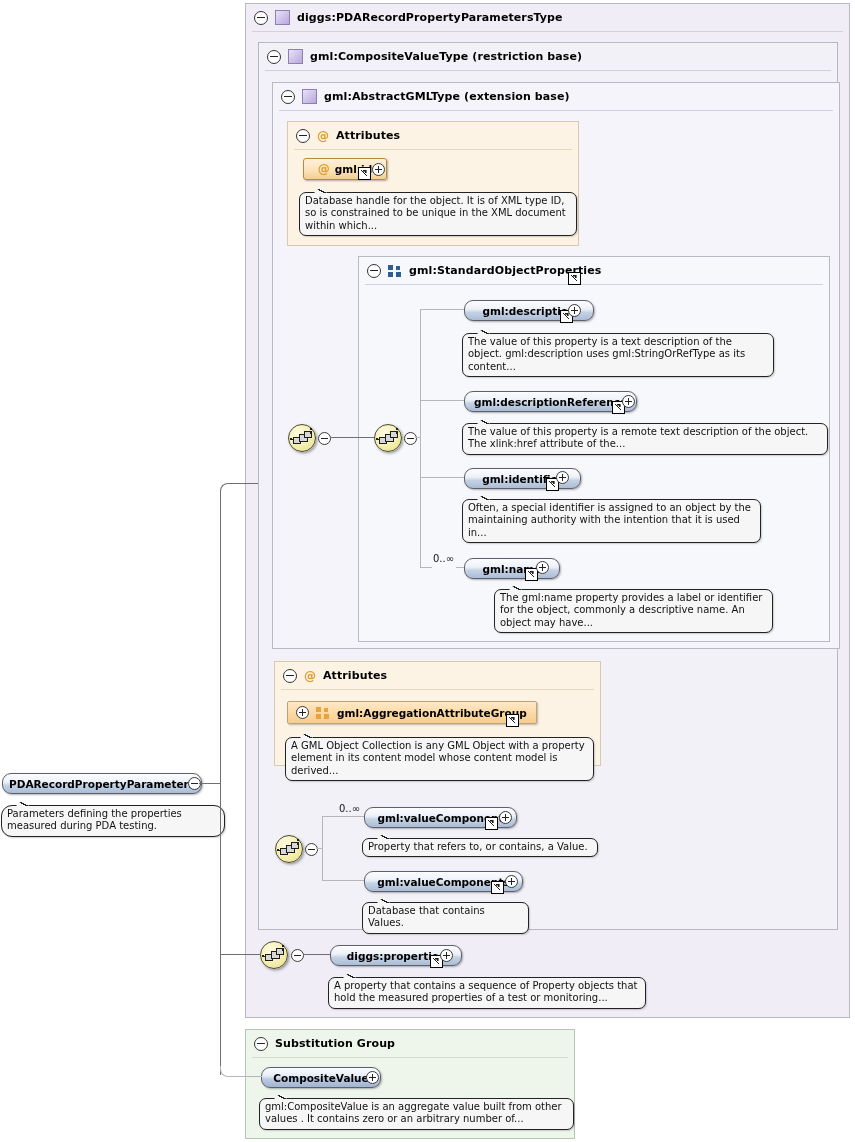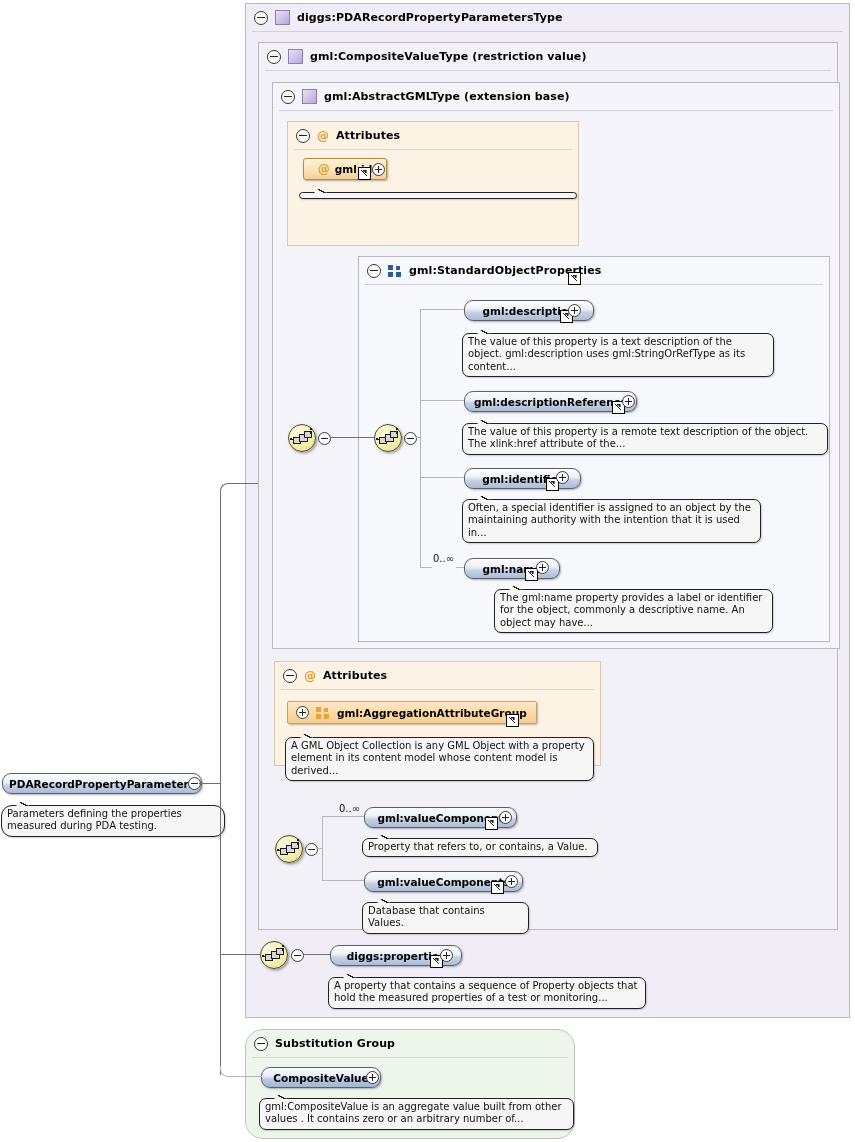--- a/index.html
+++ b/index.html
@@ -126,21 +126,21 @@
     <span class="gl-type"></span>
     <span class="ttl">diggs:PDARecordPropertyParametersType</span>
   </div>
   <div class="panel-rule"></div>
 </div>
 
 <div class="panel panel-mid" style="left:258px;top:42px;width:580px;height:888px;">
   <div class="panel-hd">
     <span class="tog"></span>
     <span class="gl-type"></span>
-    <span class="ttl">gml:CompositeValueType (restriction value)</span>
+    <span class="ttl">gml:CompositeValueType (restriction base)</span>
   </div>
   <div class="panel-rule"></div>
 </div>
 
 <div class="panel panel-inner" style="left:272px;top:82px;width:568px;height:567px;">
   <div class="panel-hd">
     <span class="tog"></span>
     <span class="gl-type"></span>
     <span class="ttl">gml:AbstractGMLType (extension base)</span>
   </div>
@@ -156,20 +156,21 @@
   <div class="panel-rule"></div>
 </div>
 <div class="node attr" style="left:303px;top:158px;width:64px;height:20px;">
   <span class="gl-at">@</span>
   <span>gml:id</span>
 </div>
 <span class="linkbadge" style="left:358px;top:167px;"></span>
 <span class="exp plus" style="left:372px;top:163px;"></span>
 <div class="balloon" style="left:299px;top:192px;width:266px;">
   <span class="tip"></span>
+  <span>Database handle for the object. It is of XML type ID, so is constrained to be unique in the XML document within which...</span>
 </div>
 
 <div class="panel panel-white" style="left:358px;top:256px;width:472px;height:386px;">
   <div class="panel-hd">
     <span class="tog"></span>
     <span class="gl-group">
         <i></i>
         <i></i>
         <i></i>
         <i></i>
@@ -333,21 +334,21 @@
 <div class="node" style="left:330px;top:945px;width:112px;">
   <span>diggs:properties</span>
 </div>
 <span class="linkbadge" style="left:430px;top:955px;"></span>
 <span class="exp plus" style="left:440px;top:949px;"></span>
 <div class="balloon" style="left:328px;top:977px;width:306px;">
   <span class="tip"></span>
   <span>A property that contains a sequence of Property objects that hold the measured properties of a test or monitoring...</span>
 </div>
 
-<div class="panel panel-sub" style="left:245px;top:1029px;width:330px;height:110px;border-radius:18px;">
+<div class="panel panel-sub" style="left:245px;top:1029px;width:330px;height:110px;">
   <div class="panel-hd">
     <span class="tog"></span>
     <span class="ttl">Substitution Group</span>
   </div>
   <div class="panel-rule"></div>
 </div>
 <div class="node substgrp" style="left:261px;top:1067px;width:100px;">
   <span>CompositeValue</span>
 </div>
 <span class="exp plus" style="left:366px;top:1071px;"></span>

